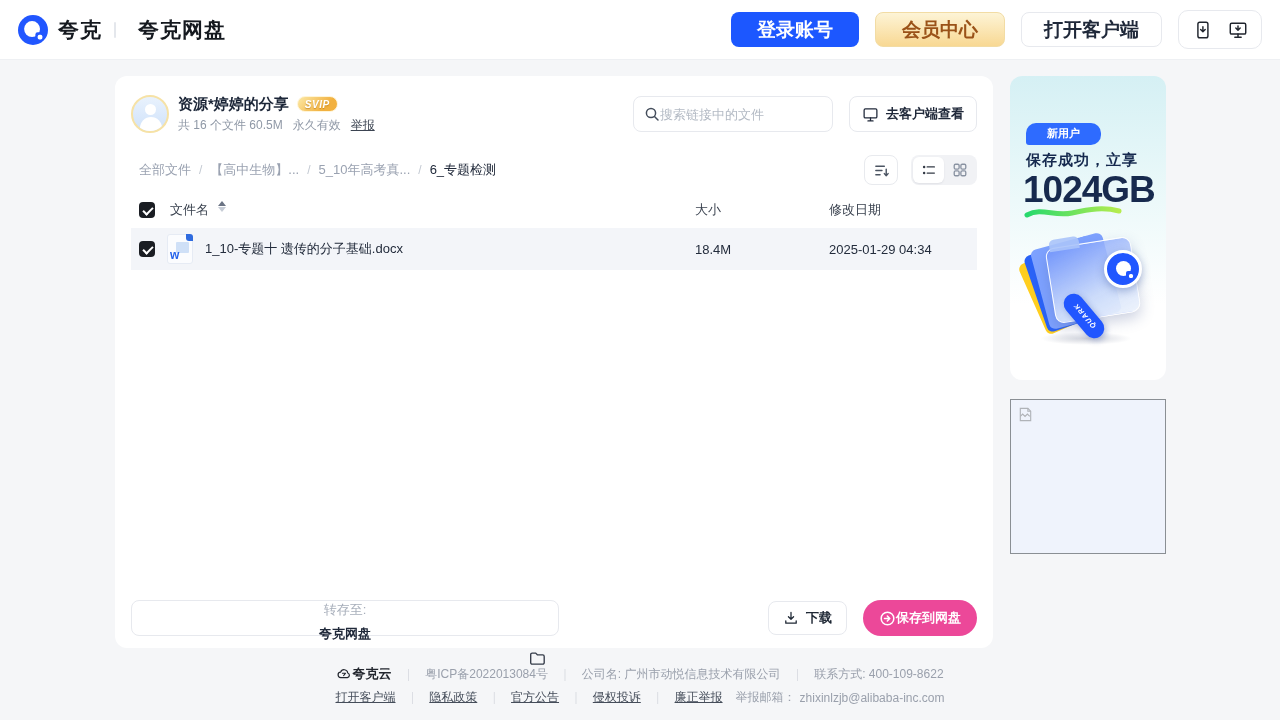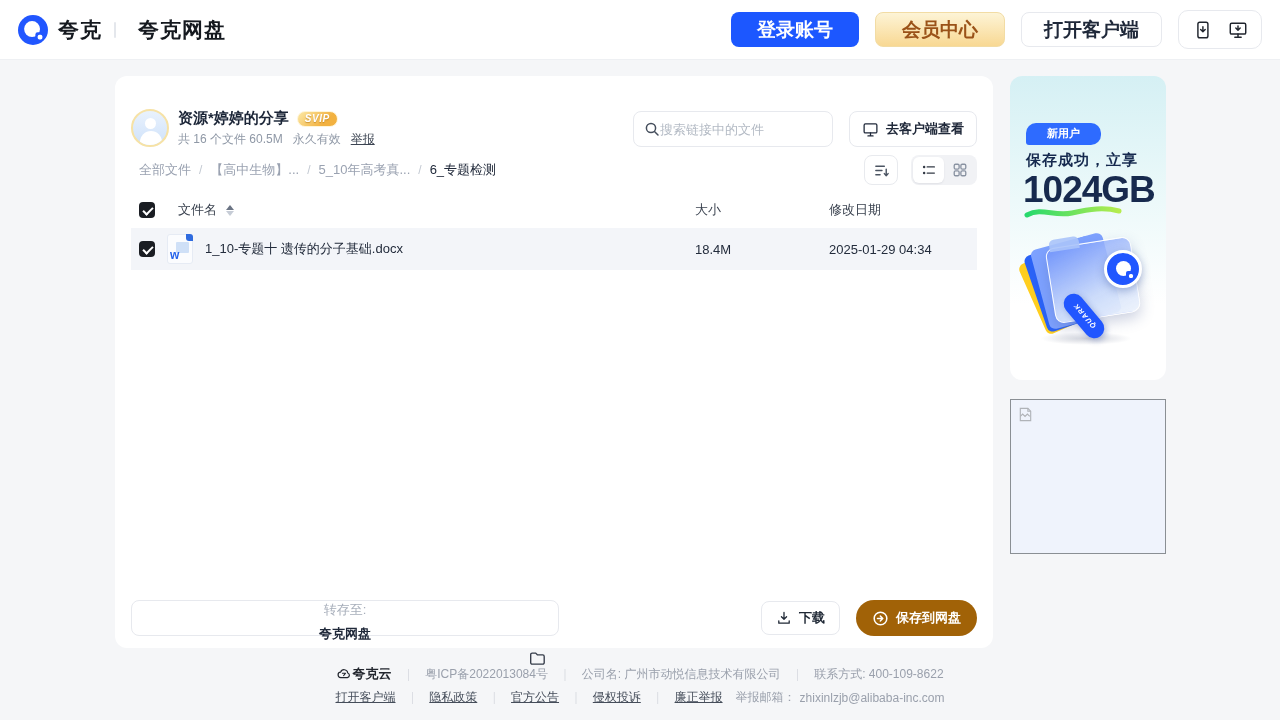--- a/index.html
+++ b/index.html
@@ -19,21 +19,21 @@
   .btn-login { background:#1c57ff; color:#fff; padding:0 26px; }
   .btn-vip { background:linear-gradient(180deg,#fdf4d6 0%,#f8d893 100%); border:1px solid #f2dca4;
              color:#9a5218; padding:0 26px; }
   .btn-client { background:#fff; border:1px solid #e7e9ee; color:#20293a; padding:0 22px; }
   .icon-group { display:flex; align-items:center; gap:16px; height:39px; padding:0 13px;
                 border:1px solid #e7e9ee; border-radius:10px; background:#fff; }
 
   
   .main-card { position:absolute; left:115px; top:76px; width:878px; height:572px; background:#fff;
                border-radius:12px; }
-  .share-row { position:absolute; top:33px; left:16px; right:16px; height:40px; display:flex; }
+  .share-row { position:absolute; top:18px; left:16px; right:16px; height:40px; display:flex; align-items:center; }
   .avatar { width:38px; height:38px; border-radius:50%; position:relative; flex:0 0 38px;
             background:linear-gradient(180deg,#e9f2fd 0%,#cfe2fa 100%); border:2px solid #f6e2a6; overflow:hidden; }
   .avatar .head { position:absolute; left:12px; top:7px; width:11px; height:11px; border-radius:50%; background:#fff; }
   .avatar .body { position:absolute; left:6.5px; top:20px; width:22px; height:16px; border-radius:11px 11px 4px 4px; background:#fff; }
   .share-info { margin-left:9px; display:flex; flex-direction:column; gap:3px; }
   .share-title-row { display:flex; align-items:center; gap:8px; }
   .share-title { font-size:15px; font-weight:700; color:#1b2537; }
   .svip-badge { height:16px; padding:0 7px; border-radius:8px; display:inline-flex; align-items:center;
                 background:linear-gradient(135deg,#fce9a6 0%,#f2b140 70%); border:1px solid #fff5d8;
                 color:#fff; font-size:10px; font-weight:900; font-style:italic; letter-spacing:.5px;
@@ -60,43 +60,43 @@
   .seg.active { background:#fff; box-shadow:0 1px 2px rgba(20,30,50,.08); }
 
   .table-head { position:absolute; top:119px; left:16px; right:16px; height:30px; display:flex; align-items:center;
                 font-size:13px; color:#3a424f; }
   .file-row { position:absolute; top:152px; left:16px; right:16px; height:42px; display:flex; align-items:center;
               background:#f3f5f9; font-size:13px; color:#232c3c; cursor:pointer; }
   .cell-check { width:16px; margin-left:8px; flex:0 0 16px; }
   .checkbox { width:16px; height:16px; border-radius:4px; background:#1a1d23; position:relative; cursor:pointer; }
   .checkbox::after { content:""; position:absolute; left:4px; top:4.5px; width:8px; height:4px;
                      border-left:2px solid #fff; border-bottom:2px solid #fff; transform:rotate(-45deg); }
-  .name-head { margin-left:23px; display:flex; align-items:center; gap:9px; }
+  .name-head { margin-left:15px; display:flex; align-items:flex-start; gap:9px; }
   .sort-carets { display:flex; flex-direction:column; gap:1px; }
   .caret-up { width:0; height:0; border-left:4px solid transparent; border-right:4px solid transparent; border-bottom:5px solid #6b7484; }
   .caret-dn { width:0; height:0; border-left:4px solid transparent; border-right:4px solid transparent; border-top:5px solid #c6ccd6; }
   .col-name { flex:1; display:flex; align-items:center; }
   .col-size { width:134px; flex:0 0 134px; }
   .col-date { width:148px; flex:0 0 148px; }
   .file-icon { width:26px; height:30px; background:#fbfcfe; border:1px solid #e6ebf4; border-radius:3px;
                position:relative; margin:0 12px 0 12px; flex:0 0 26px; }
   .file-icon .fold { position:absolute; right:-1px; top:-1px; width:7px; height:7px; background:#2f6bdf; border-radius:0 3px 0 3px; }
   .file-icon .block { position:absolute; right:3px; top:7px; width:13px; height:11px; background:#cfe0f7; border-radius:1px; }
   .file-icon .w { position:absolute; left:2px; bottom:1px; font-size:12px; font-weight:800; color:#2563eb; font-family:"Liberation Sans",sans-serif; }
 
   .bottom-bar { position:absolute; left:16px; right:16px; bottom:12px; height:36px; display:flex; align-items:center; }
   .save-to { width:428px; height:36px; border:1px solid #e7e9ee; border-radius:8px; display:flex; align-items:center;
              padding:0 12px; gap:6px; cursor:pointer;flex-direction:column; }
   .save-to .lbl { font-size:13px; color:#a7aeba; }
   .save-to .val { font-size:13px; font-weight:700; color:#20293a; }
   .save-to .folder { margin-left:auto; display:flex; }
   .btn-download { margin-left:auto; height:34px; background:#fff; border:1px solid #e7e9ee; border-radius:8px;
                   padding:0 14px; display:flex; align-items:center; gap:7px; font-size:13px; font-weight:700; color:#1f2835; cursor:pointer; }
-  .btn-save { margin-left:16px; height:36px; background:#a16207; border-radius:18px; padding:0 16px;
-              display:flex; align-items:center; gap:7px; font-size:13px; font-weight:700; color:#fff; cursor:pointer; }
+  .btn-save { margin-left:16px; height:36px; background:#ec4899; border-radius:18px; padding:0 16px;
+              display:flex; align-items:center; font-size:13px; font-weight:700; color:#fff; cursor:pointer; }
 
   
   .banner { position:absolute; left:1010px; top:76px; width:156px; height:304px; border-radius:12px; overflow:hidden;
             background:linear-gradient(180deg,#d5f0f4 0%,#e9f8f9 35%,#ffffff 75%); cursor:pointer; }
   .badge-new { position:absolute; left:16px; top:47px; background:#2e6bff; color:#fff; font-size:11px; font-weight:700;
                padding:3px 21px 4px; border-radius:10px 10px 10px 3px; }
   .banner-line1 { position:absolute; left:16px; top:75px; font-size:15px; font-weight:800; color:#15294e; letter-spacing:1px; }
   .banner-big { position:absolute; left:13px; top:93px; font-size:37px; font-weight:900; color:#172a4e; letter-spacing:-1px; }
   .banner-swoosh { position:absolute; left:14px; top:128px; }
   .illus { position:absolute; left:16px; top:152px; width:124px; height:124px; }

